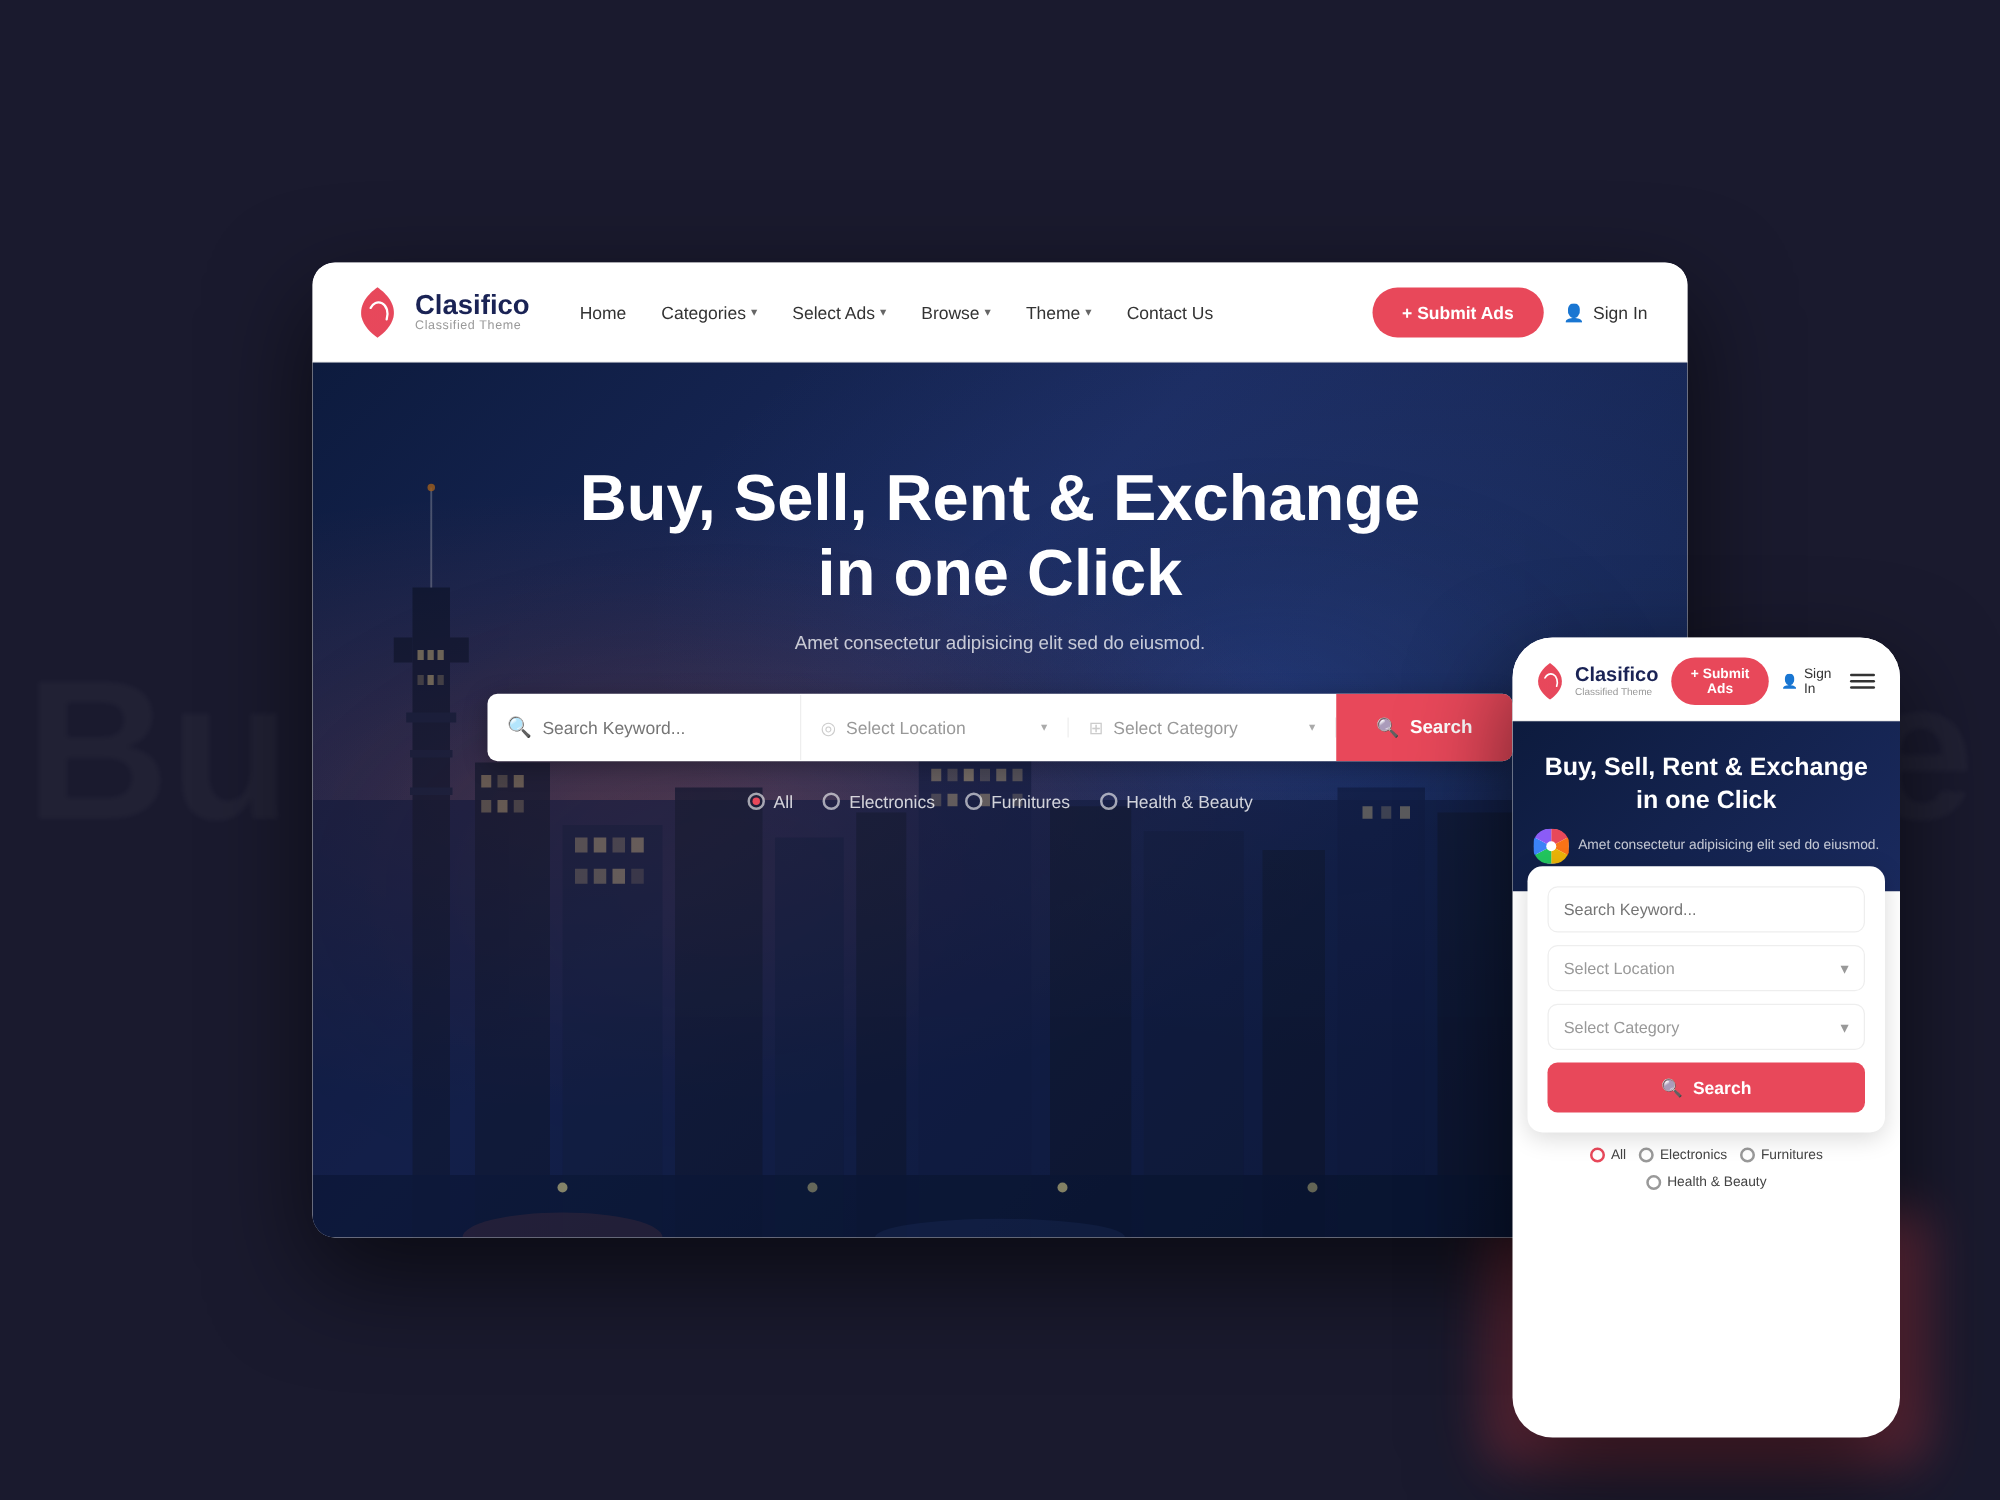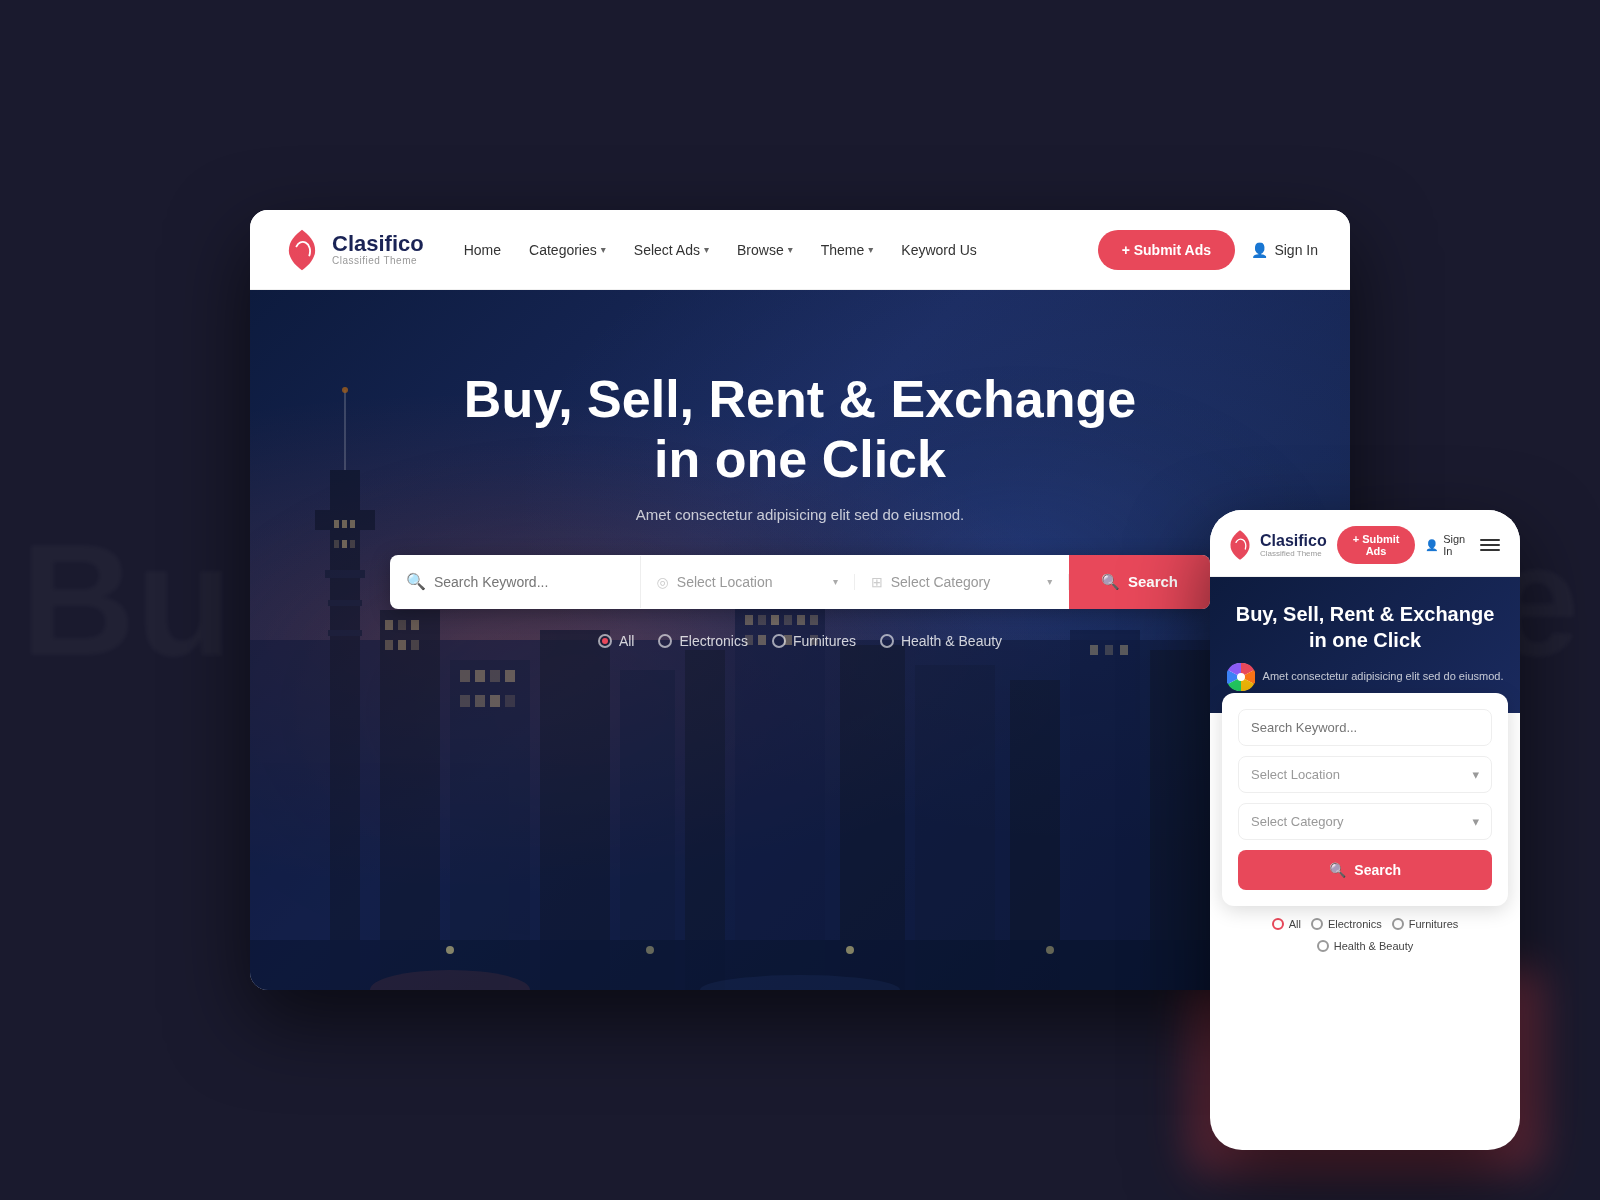--- a/index.html
+++ b/index.html
@@ -507,21 +507,21 @@
         <span class="chevron">▾</span>
       </span>
       <span class="nav-link">
         <span>Browse</span>
         <span class="chevron">▾</span>
       </span>
       <span class="nav-link">
         <span>Theme</span>
         <span class="chevron">▾</span>
       </span>
-      <span class="nav-link">Keyword Us</span>
+      <span class="nav-link">Contact Us</span>
     </div>
 
     <div class="nav-actions">
       <button class="submit-btn">+ Submit Ads</button>
       <button class="sign-in-btn">
         <span>👤</span>
         <span>Sign In</span>
       </button>
     </div>
   </nav>

